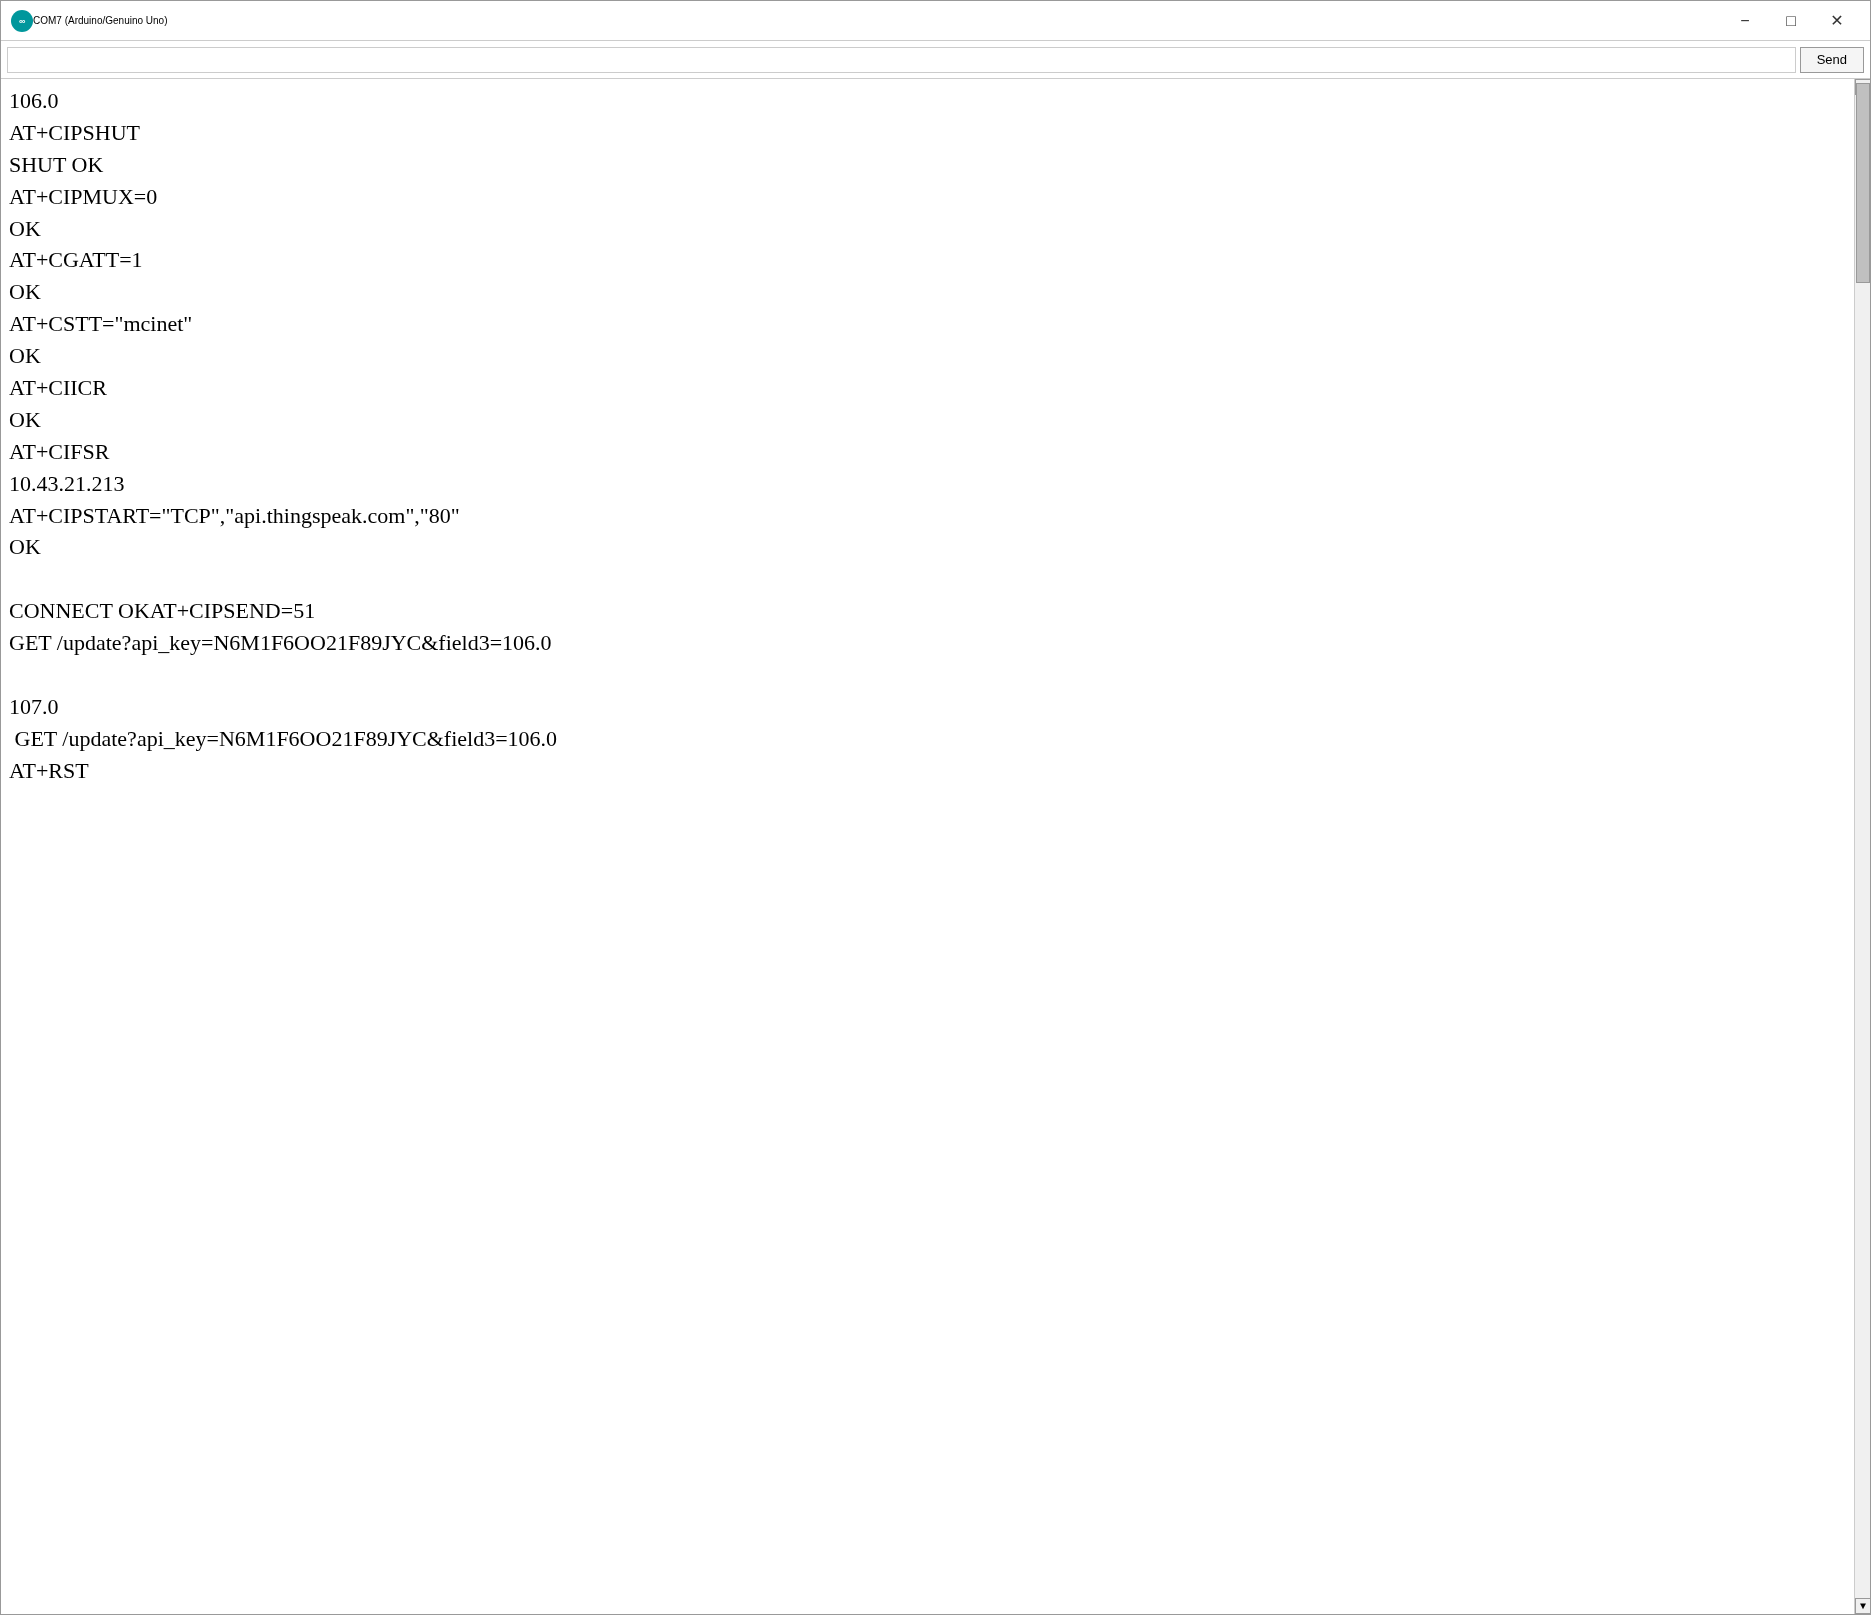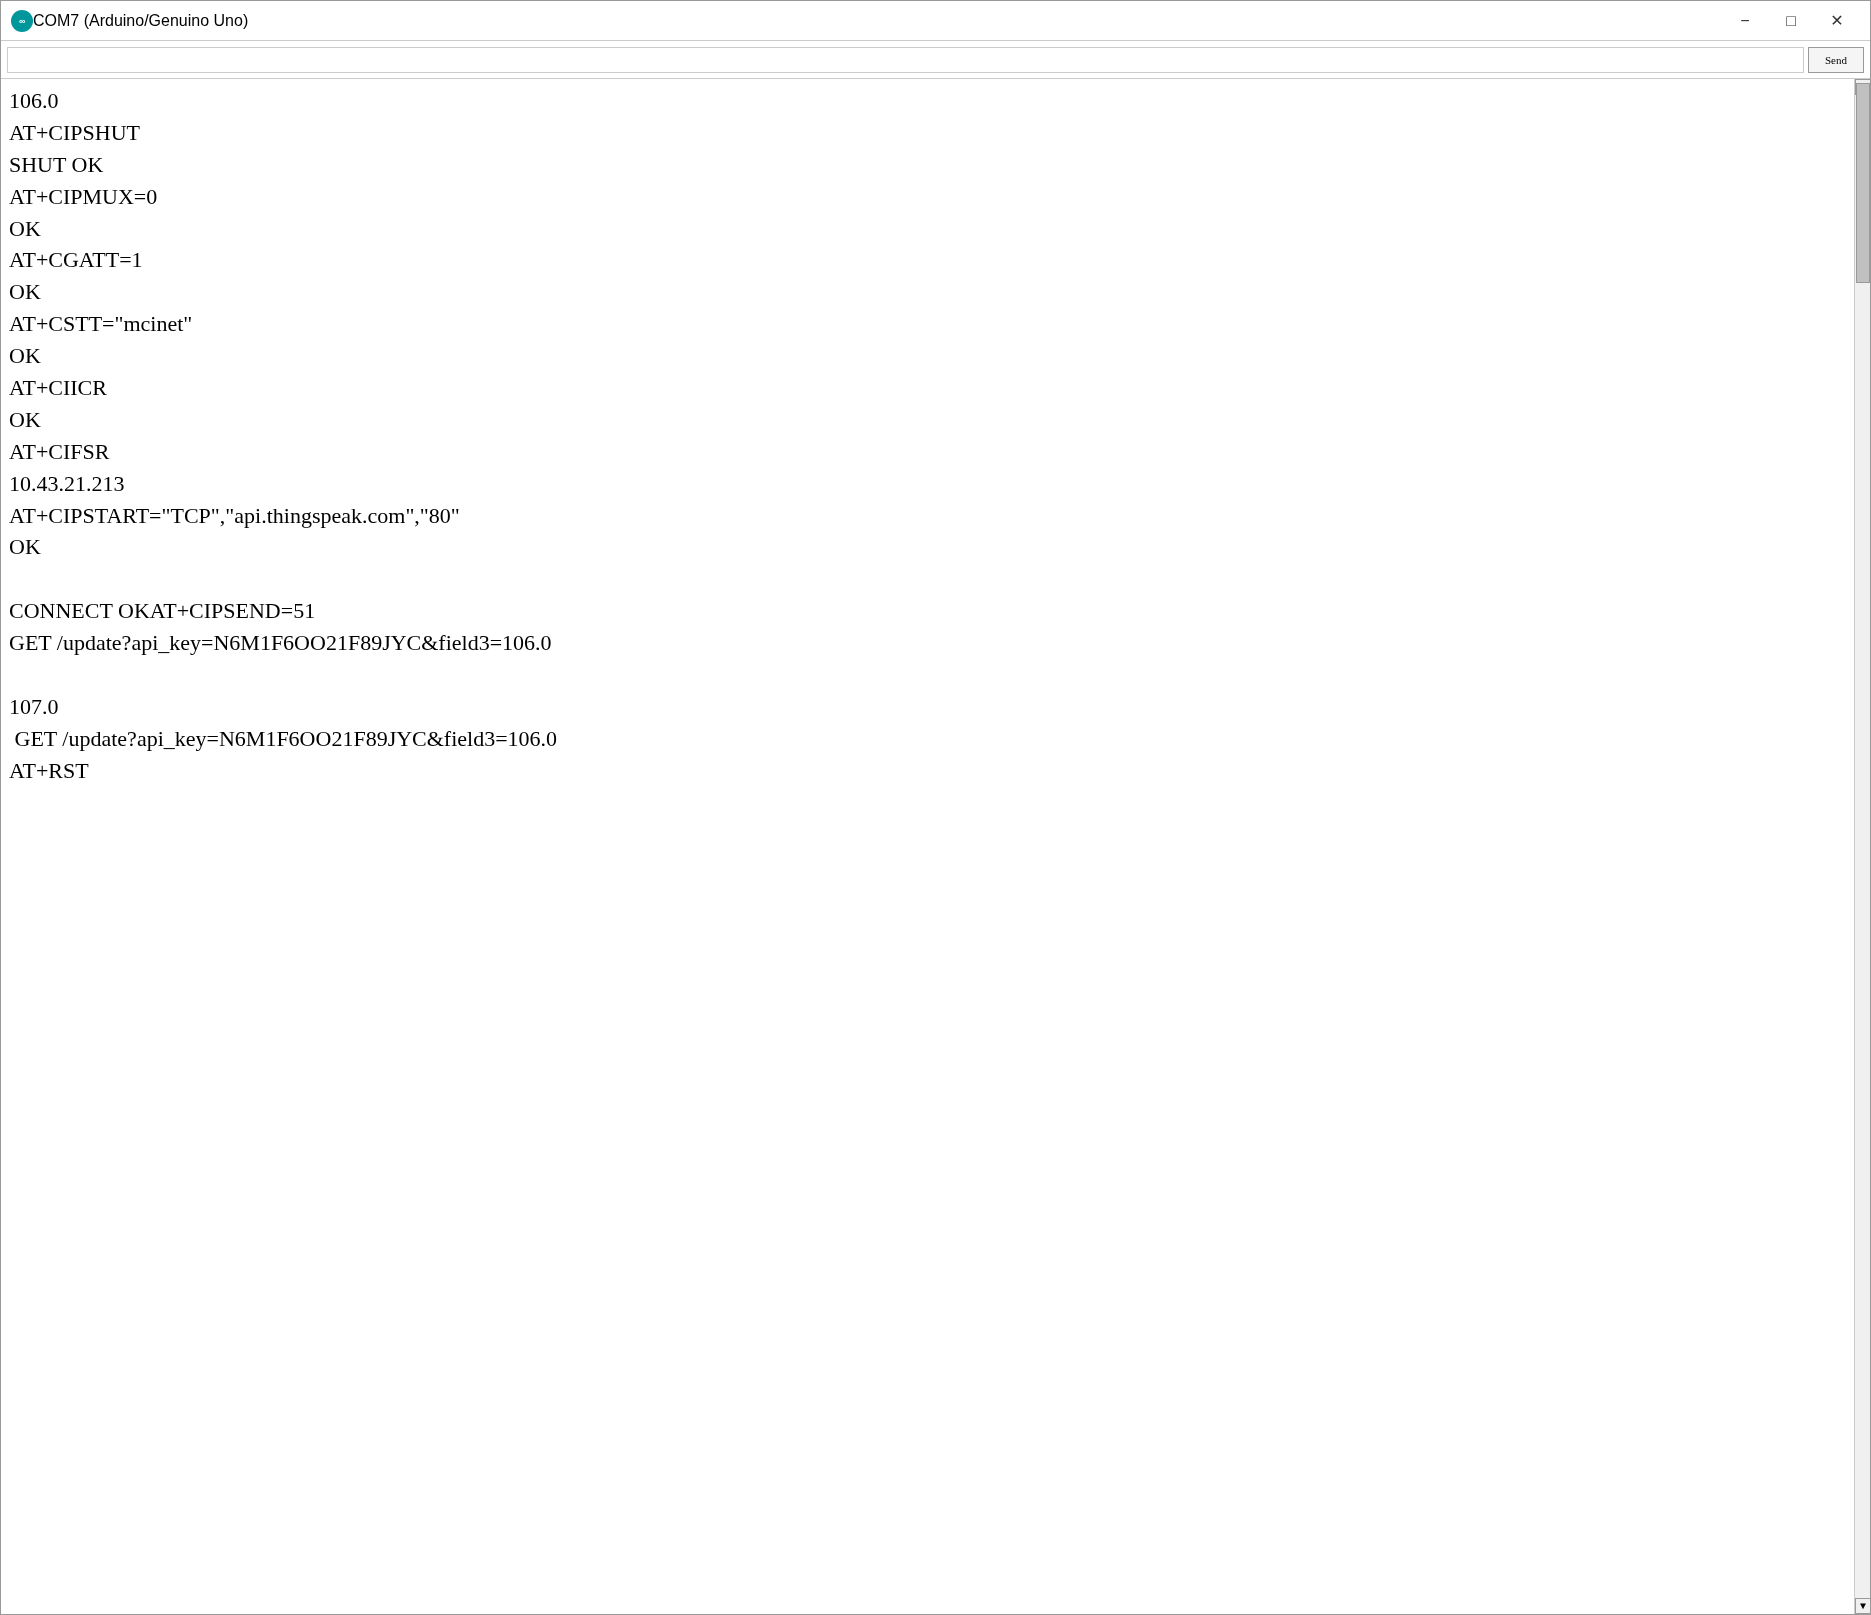--- a/index.html
+++ b/index.html
@@ -30,21 +30,21 @@
       background: #ffffff;
       border-bottom: 1px solid #ccc;
       display: flex;
       align-items: center;
       padding: 0 10px;
       flex-shrink: 0;
     }
 
     .title-bar-title {
       font-family: 'Segoe UI', Arial, sans-serif;
-      font-size: 16px;
+      font-size: 10px;
       color: #000;
       flex: 1;
     }
 
     .title-bar-controls {
       display: flex;
       gap: 0;
     }
 
     .title-bar-btn {
@@ -79,22 +79,22 @@
       padding: 0 4px;
       outline: none;
     }
 
     .send-button {
       height: 26px;
       padding: 0 16px;
       margin-left: 4px;
       background: #f5f5f5;
       border: 1px solid #999;
-      font-family: Liberation Serif, serif;
-      font-size: 11px;
+      font-family: Liberation Sans, sans-serif;
+      font-size: 13px;
       cursor: pointer;
       white-space: nowrap;
     }
 
     .serial-content-wrapper {
       flex: 1;
       display: flex;
       overflow: hidden;
     }
 

